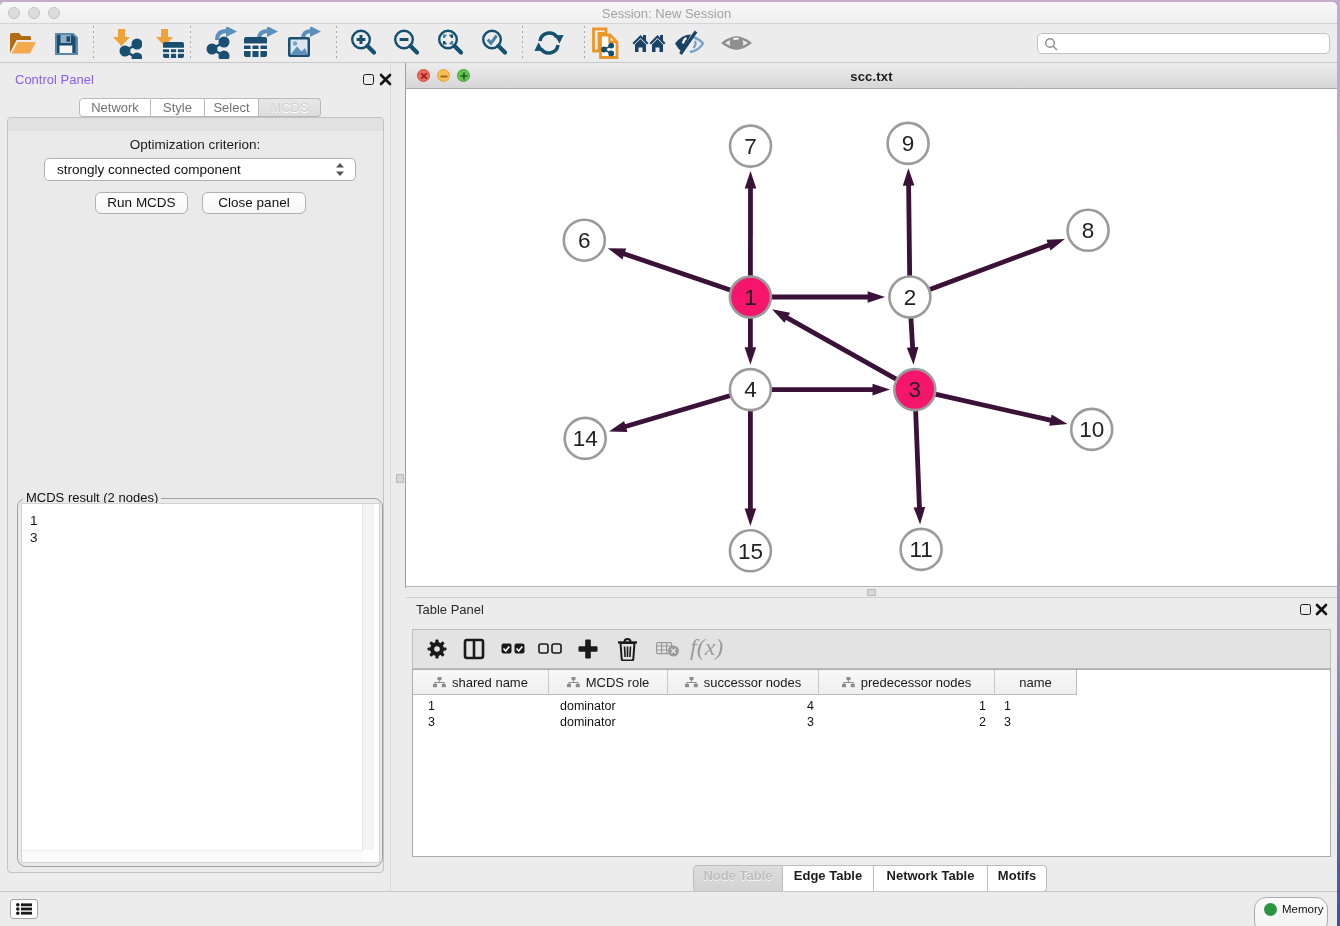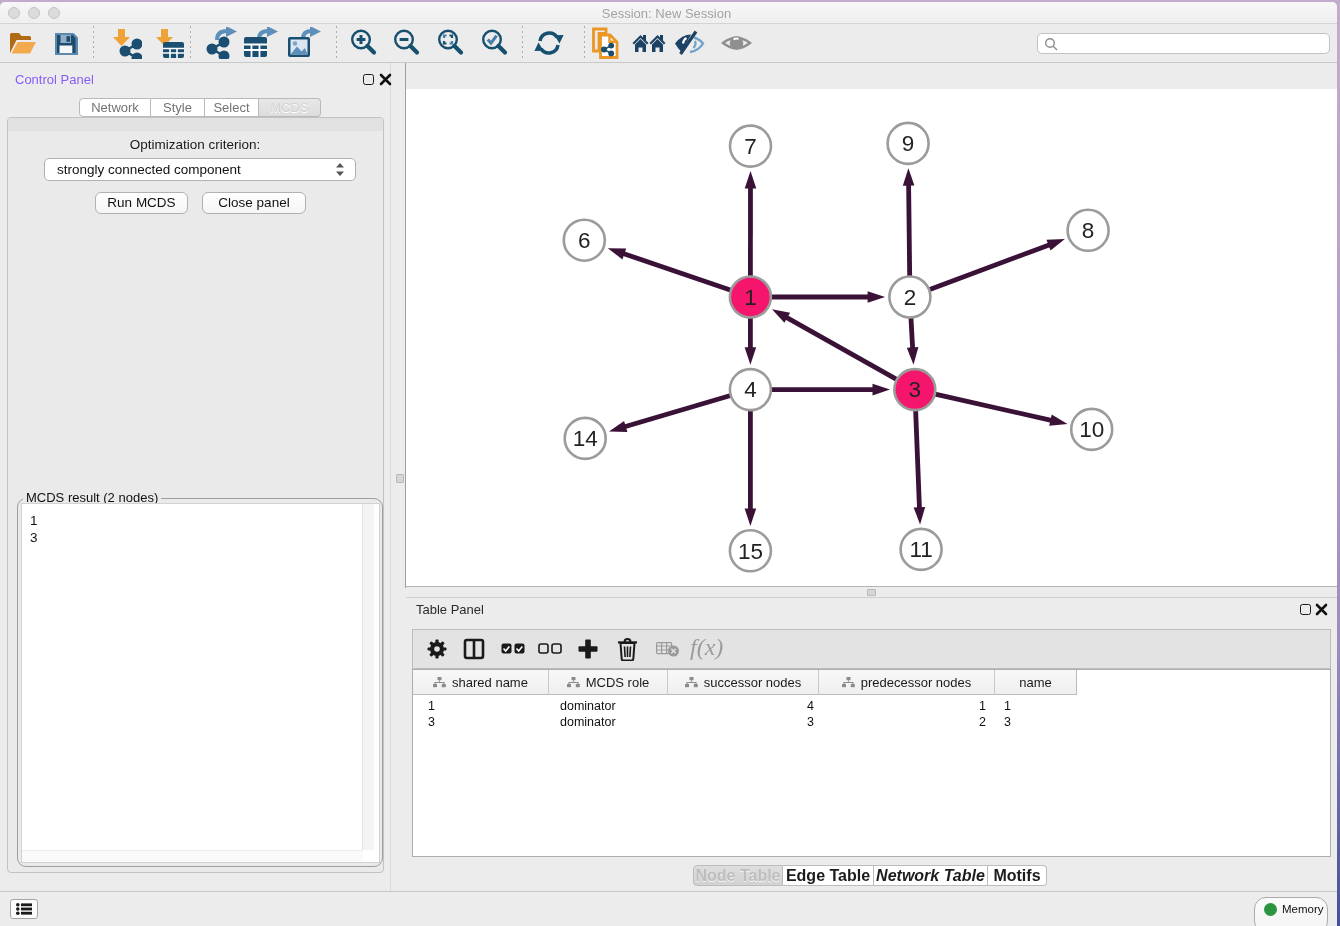--- a/index.html
+++ b/index.html
@@ -31,21 +31,21 @@
 #nw-title { position:absolute; left:0; top:6px; width:100%; text-align:center; font-size:13px; font-weight:bold; color:#1c1c1c; letter-spacing:0.2px; }
 .nwtl { position:absolute; top:6px; width:13px; height:13px; border-radius:50%; }
 #nw-canvas { position:absolute; left:0; top:26px; width:931px; height:498px; background:#fff; border-bottom:1px solid #b5b5b5; }
 #tp { position:absolute; left:406px; top:597px; width:931px; height:294px; background:#ececec; border-top:1px solid #cecece; }
 #tp-title { position:absolute; left:10px; top:4px; font-size:13px; color:#2b2b2b; }
 #tp-toolbar { position:absolute; left:6px; top:31px; width:919px; height:40px; background:#e3e3e3; border:1px solid #bdbdbd; }
 #tp-table { position:absolute; left:6px; top:71px; width:919px; height:188px; background:#fff; border:1px solid #adadad; }
 #tp-thead { position:absolute; left:0; top:0; width:664px; height:25px; background:linear-gradient(#f8f8f8,#efefef); border-bottom:1px solid #bcbcbc; border-right:1px solid #bcbcbc; }
 .th { position:absolute; top:0; height:25px; border-right:1px solid #c9c9c9; font-size:13px; color:#1a1a1a; display:flex; align-items:center; justify-content:center; gap:6px; }
 .td { position:absolute; font-size:12.5px; color:#111; }
-.btab { position:absolute; top:0; height:21px; background:#fff; border:1px solid #bcbcbc; border-left:none; font-size:16px; font-weight:bold; color:#1c1c1c; text-align:center; line-height:20px; }
+.btab { position:absolute; top:0; height:27px; background:#fff; border:1px solid #bcbcbc; border-left:none; font-size:13px; font-weight:bold; color:#1c1c1c; text-align:center; line-height:20px; }
 #bottom-tabs { position:absolute; left:287px; top:267px; height:21px; }
 #statusbar { position:absolute; left:0; top:891px; width:1337px; height:35px; background:#ececec; border-top:1px solid #c6c6c6; }
 #memory { position:absolute; right:9px; top:5px; width:74px; height:36px; background:linear-gradient(#fbfbfb,#f3f3f3); border:1px solid #ababab; border-radius:12px; }
 #listbtn { position:absolute; left:10px; top:7px; width:28px; height:20px; background:#fdfdfd; border:1px solid #a5a5a5; border-radius:3px; }
 text { font-family:"Liberation Sans", sans-serif; }
 </style>
 </head>
 <body>
 <div id="win"></div>
 <div id="titlebar">
@@ -224,20 +224,35 @@
     <div id="fs-white">
       <div style="position:absolute;left:8px;top:9px;font-size:13.5px;color:#111;line-height:16.5px;">1<br>3</div>
       <div style="position:absolute;right:5px;top:0;width:12px;height:346px;background:#f4f4f4;border-left:1px solid #e4e4e4;"></div>
       <div style="position:absolute;left:0;bottom:0;width:341px;height:12px;background:#fafafa;border-top:1px solid #ececec;"></div>
     </div>
   </div>
 </div>
 <div style="position:absolute;left:396px;top:474px;width:8px;height:9px;background:#d6d6d6;border:1px solid #b9b9b9;border-radius:1px;"></div>
 <div id="nw-border"></div>
 <div id="nw">
+  <div id="nw-titlebar">
+    <div class="nwtl" style="left:11px; background:#ed6a5e; border:1px solid #d04b40;"></div>
+    <svg style="position:absolute;left:13.5px;top:8.5px;" width="8" height="8" viewBox="0 0 8 8">
+        <path d="M1.2 1.2 L6.8 6.8 M6.8 1.2 L1.2 6.8" stroke="#8c1d12" stroke-width="1.6"></path>
+      </svg>
+    <div class="nwtl" style="left:31px; background:#f6bf50; border:1px solid #dda33c;"></div>
+    <svg style="position:absolute;left:33.5px;top:12px;" width="8" height="3" viewBox="0 0 8 3">
+        <path d="M0.5 1.5 h7" stroke="#99651b" stroke-width="1.8"></path>
+      </svg>
+    <div class="nwtl" style="left:51px; background:#63c452; border:1px solid #48a43b;"></div>
+    <svg style="position:absolute;left:53.5px;top:8.5px;" width="8" height="8" viewBox="0 0 8 8">
+        <path d="M4 0.5 V7.5 M0.5 4 H7.5" stroke="#20631a" stroke-width="1.7"></path>
+      </svg>
+    <div id="nw-title">scc.txt</div>
+  </div>
   <div id="nw-canvas">
     <svg width="931" height="498" viewBox="0 0 931 498" style="position:absolute;left:0;top:0;">
 <line x1="344.4" y1="188.2" x2="344.5" y2="97.4" stroke="#3a1137" stroke-width="4.8"></line>
 <polygon points="344.5,81.9 350.3,99.4 338.7,99.4" fill="#3a1137"></polygon>
 <line x1="325.7" y1="201.6" x2="216.4" y2="164.2" stroke="#3a1137" stroke-width="4.8"></line>
 <polygon points="201.8,159.2 220.2,159.4 216.4,170.4" fill="#3a1137"></polygon>
 <line x1="364.2" y1="208.0" x2="463.6" y2="208.0" stroke="#3a1137" stroke-width="4.8"></line>
 <polygon points="479.1,208.0 461.6,213.8 461.6,202.2" fill="#3a1137"></polygon>
 <line x1="344.4" y1="227.8" x2="344.4" y2="260.3" stroke="#3a1137" stroke-width="4.8"></line>
 <polygon points="344.4,275.8 338.6,258.3 350.2,258.3" fill="#3a1137"></polygon>
@@ -423,21 +438,21 @@
     <div class="td" style="left:591px; top:29px;">1</div>
     <div class="td" style="left:15px; top:45px;">3</div>
     <div class="td" style="left:147px; top:45px;">dominator</div>
     <div class="td" style="left:330px; top:45px; width:71px; text-align:right;">3</div>
     <div class="td" style="left:500px; top:45px; width:73px; text-align:right;">2</div>
     <div class="td" style="left:591px; top:45px;">3</div>
   </div>
   <div id="bottom-tabs">
     <div class="btab" style="left:0; width:90px; border-left:1px solid #bcbcbc; border-radius:4px 0 0 4px; background:linear-gradient(#dedede,#d2d2d2); color:#bdbdbd; text-shadow:0 1px 0 #f5f5f5;">Node Table</div>
     <div class="btab" style="left:90px; width:91px;">Edge Table</div>
-    <div class="btab" style="left:181px; width:114px;font-style:italic;">Network Table</div>
+    <div class="btab" style="left:181px; width:114px;">Network Table</div>
     <div class="btab" style="left:295px; width:59px; border-radius:0 4px 4px 0;">Motifs</div>
   </div>
 </div>
 <div id="statusbar">
   <div id="listbtn">
     <svg width="16" height="12" viewBox="0 0 16 12" style="position:absolute;left:5px;top:3px;">
       <g fill="#1a1a1a">
         <circle cx="1.8" cy="1.8" r="1.8"></circle>
           <rect x="5" y="0.4" width="11" height="2.8"></rect>
         <circle cx="1.8" cy="6" r="1.8"></circle>

